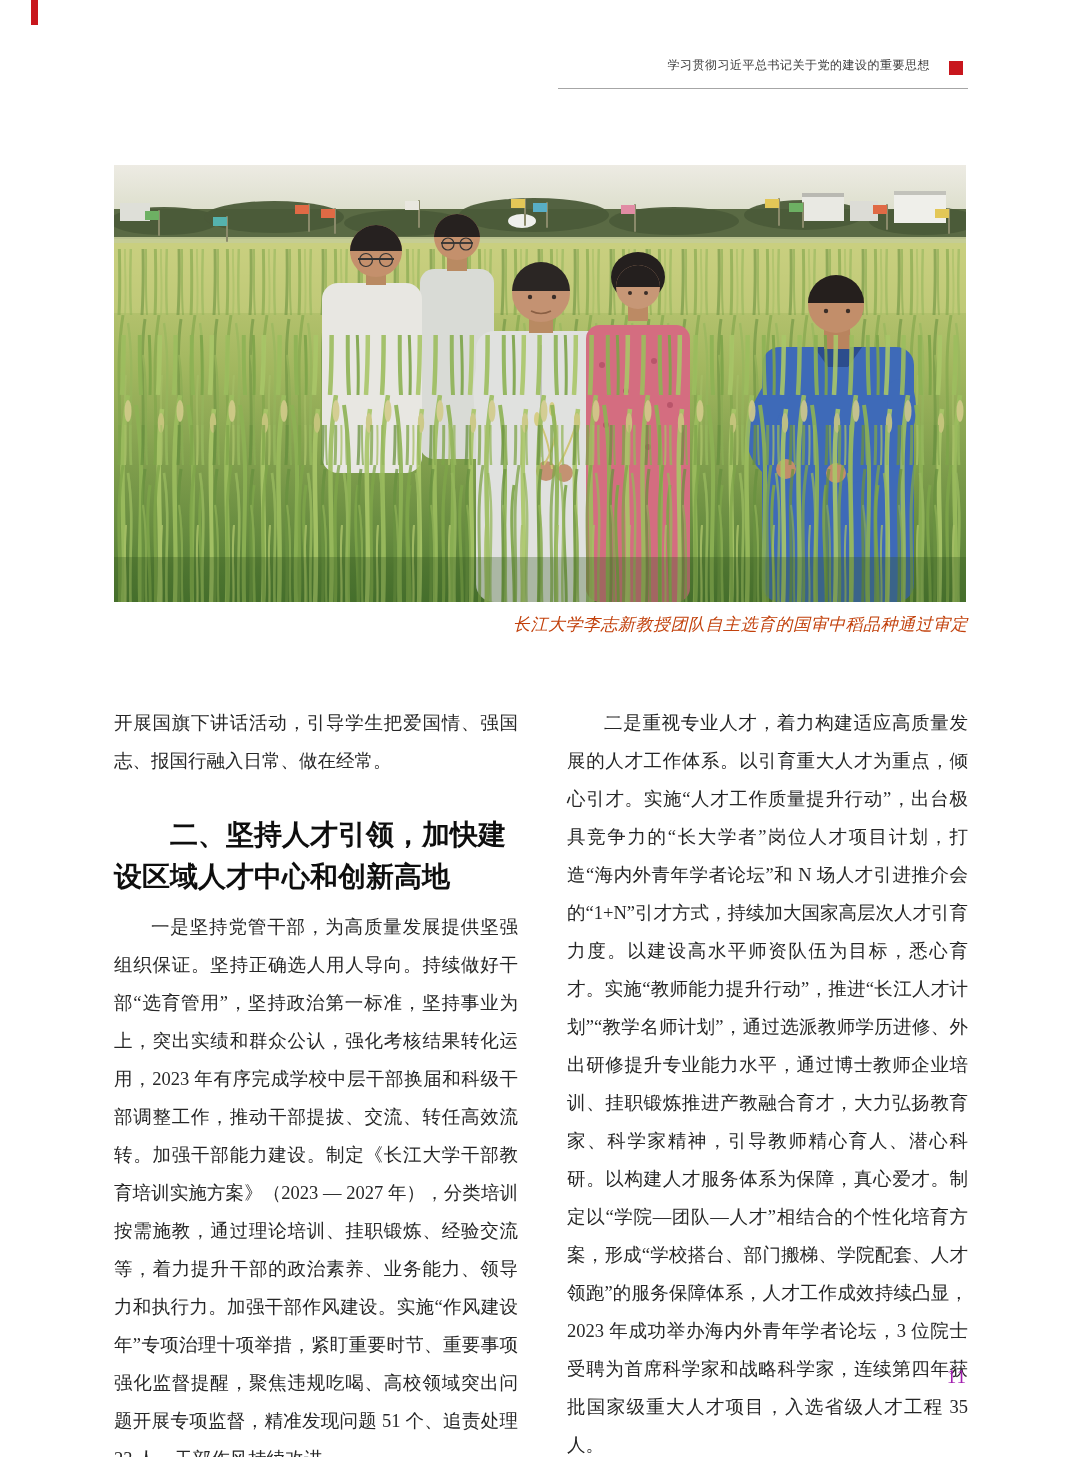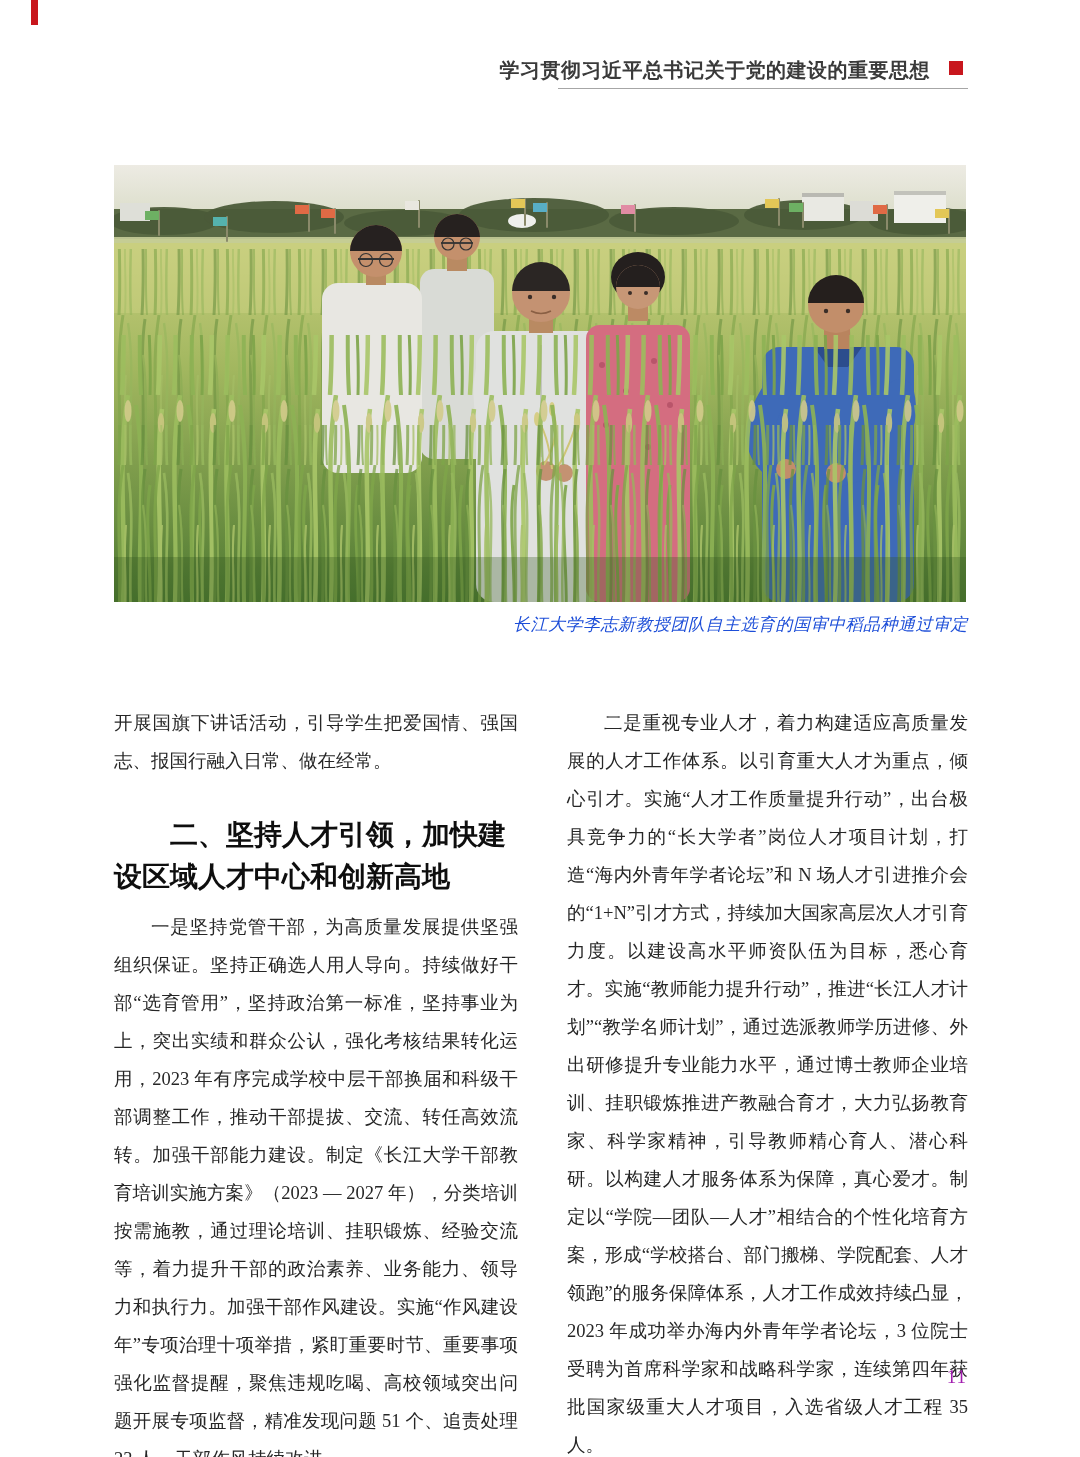--- a/index.html
+++ b/index.html
@@ -5,37 +5,37 @@
   html,body { margin:0; padding:0; background:#ffffff; }
   .page {
     position:relative; width:1080px; height:1457px; background:#ffffff;
     font-family:"Liberation Serif", serif; color:#232323; overflow:hidden;
   }
   .corner-accent {
     position:absolute; left:31px; top:0; width:7px; height:25px; background:#c8161d;
   }
   .header-title {
     position:absolute; top:57px; right:150px;
-    font-family:"Liberation Sans", sans-serif; font-weight:700;
-    font-size:20px; letter-spacing:0.5px; color:#3a3a3a; white-space:nowrap;
+    font-family:"Liberation Sans", sans-serif; font-weight:400;
+    font-size:12px; letter-spacing:0.5px; color:#3a3a3a; white-space:nowrap;
   }
   .header-square {
     position:absolute; top:61px; right:117px; width:14px; height:14px; background:#c8161d;
   }
   .header-rule {
     position:absolute; top:88px; left:558px; right:112px; height:1px; background:#a6a6a6;
   }
   .photo {
     position:absolute; left:114px; top:165px; width:852px; height:437px;
     overflow:hidden; background:#9cb05e;
   }
   .photo svg { display:block; width:852px; height:437px; }
   .photo-caption {
     position:absolute; top:613px; right:112px;
-    font-size:17px; color:#1d4ed8; font-style:italic; letter-spacing:0.5px; white-space:nowrap;
+    font-size:17px; color:#c2410c; font-style:italic; letter-spacing:0.5px; white-space:nowrap;
   }
   .col {
     position:absolute; top:704px; font-size:18.5px; line-height:38px;
     text-align:justify; color:#262626;
   }
   .col p { margin:0; }
   .col p.indent { text-indent:2em; }
   .col-left  { left:114px; width:404px; }
   .col-right { left:567px; width:401px; }
   .section-heading {

